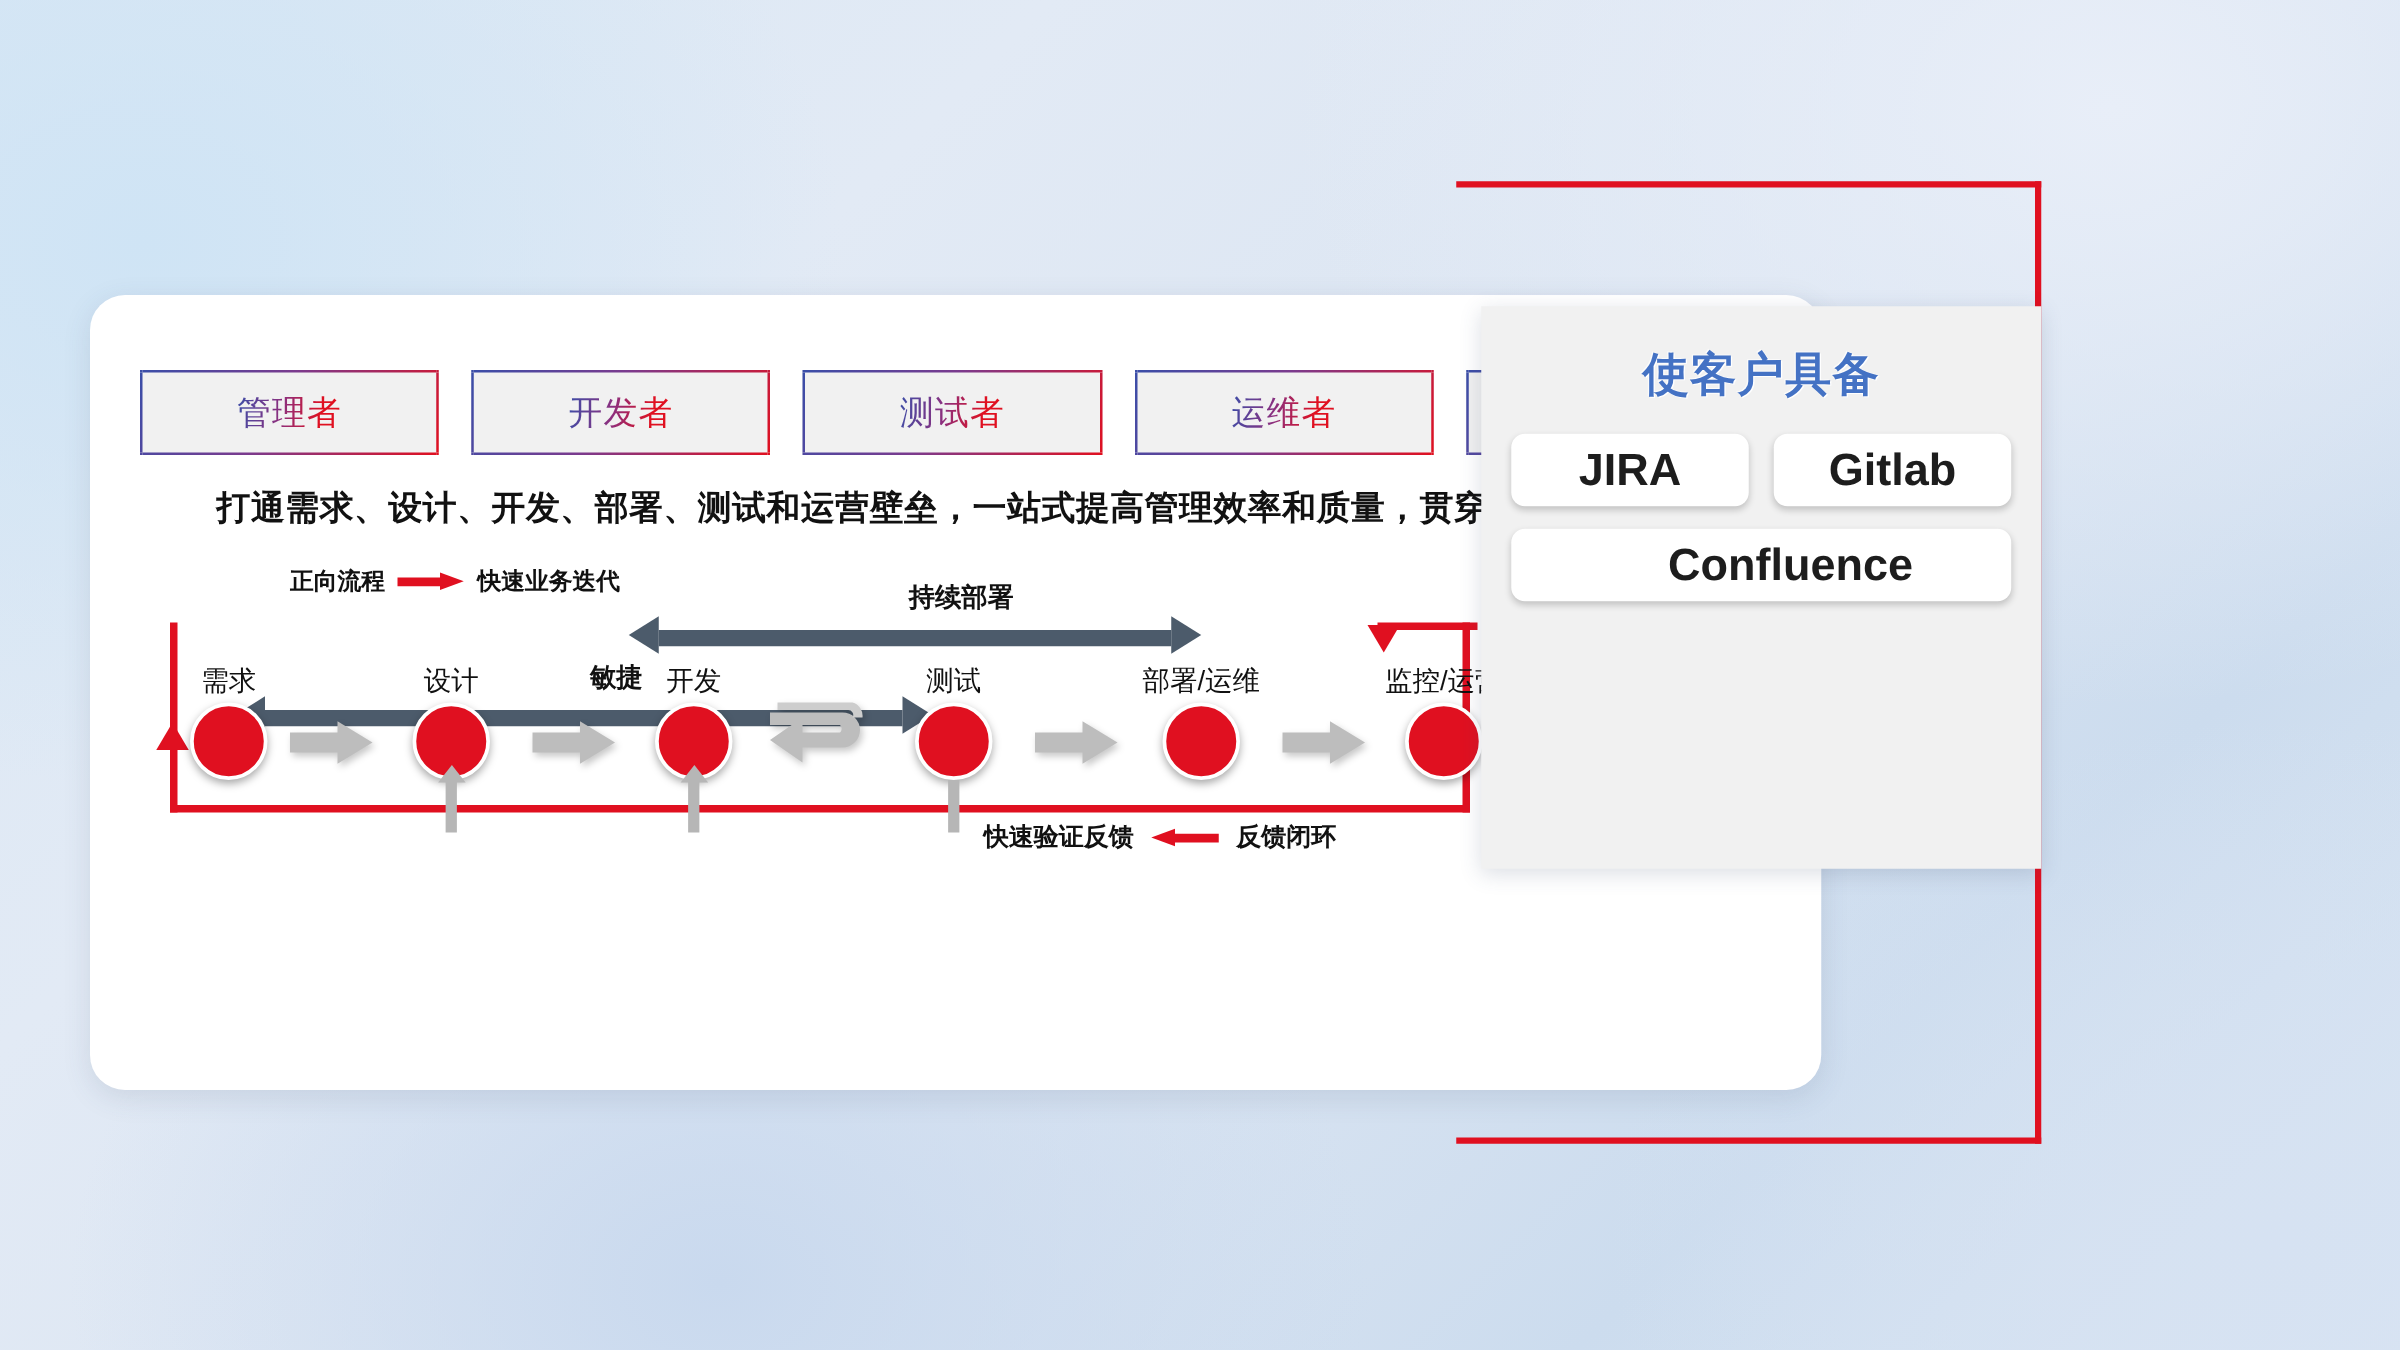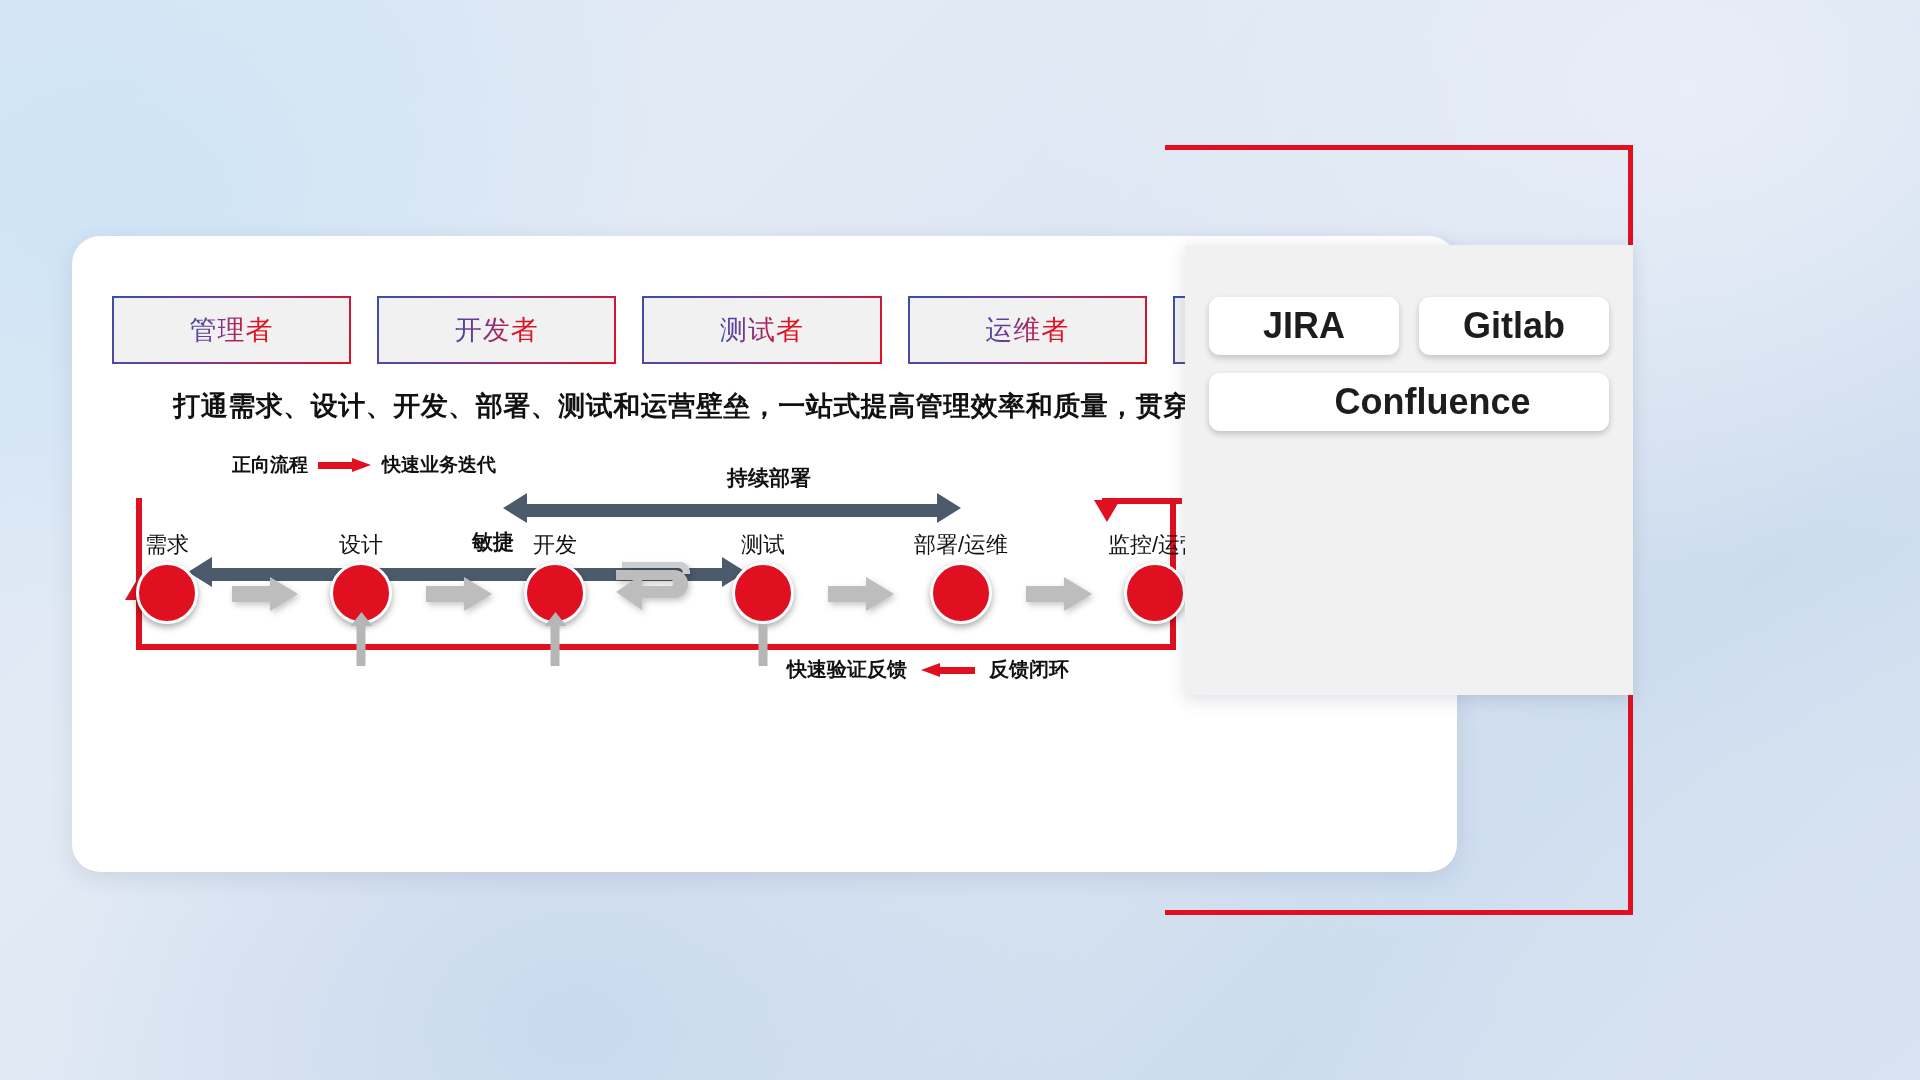--- a/index.html
+++ b/index.html
@@ -276,21 +276,21 @@
     <div class="grey-head right" style="left:650px; top:321px;"></div>
   </div>
 
   <div class="red-loop"></div>
   <div class="red-loop-top-right"></div>
   <div class="loop-arrow-down"></div>
   <div class="loop-arrow-up"></div>
 
   <div class="pipeline">
 
-    <div class="node" style="left:24px; top:30px;">
+    <div class="node" style="left:40px; top:30px;">
       <div class="node-label">需求</div>
       <div class="node-circle"></div>
     </div>
     <div class="block-arrow" style="left:120px; top:45px;">
       <span class="shaft"></span>
         <span class="head"></span>
     </div>
 
     <div class="node" style="left:218px; top:30px;">
       <div class="node-label">设计</div>
@@ -341,19 +341,20 @@
   <div class="legend-feedback">
     <span>快速验证反馈</span>
     <span class="legend-red-arrow left"></span>
     <span>反馈闭环</span>
   </div>
 
 </div>
 
 <div class="tools-panel">
   <div class="tools-title">
+    <div>使客户具备</div>
   </div>
   <div class="tool-grid">
     <div class="tool-chip">JIRA</div>
     <div class="tool-chip">Gitlab</div>
     <div class="tool-chip wide">Confluence</div>
   </div>
 </div>
 
 </body></html>

